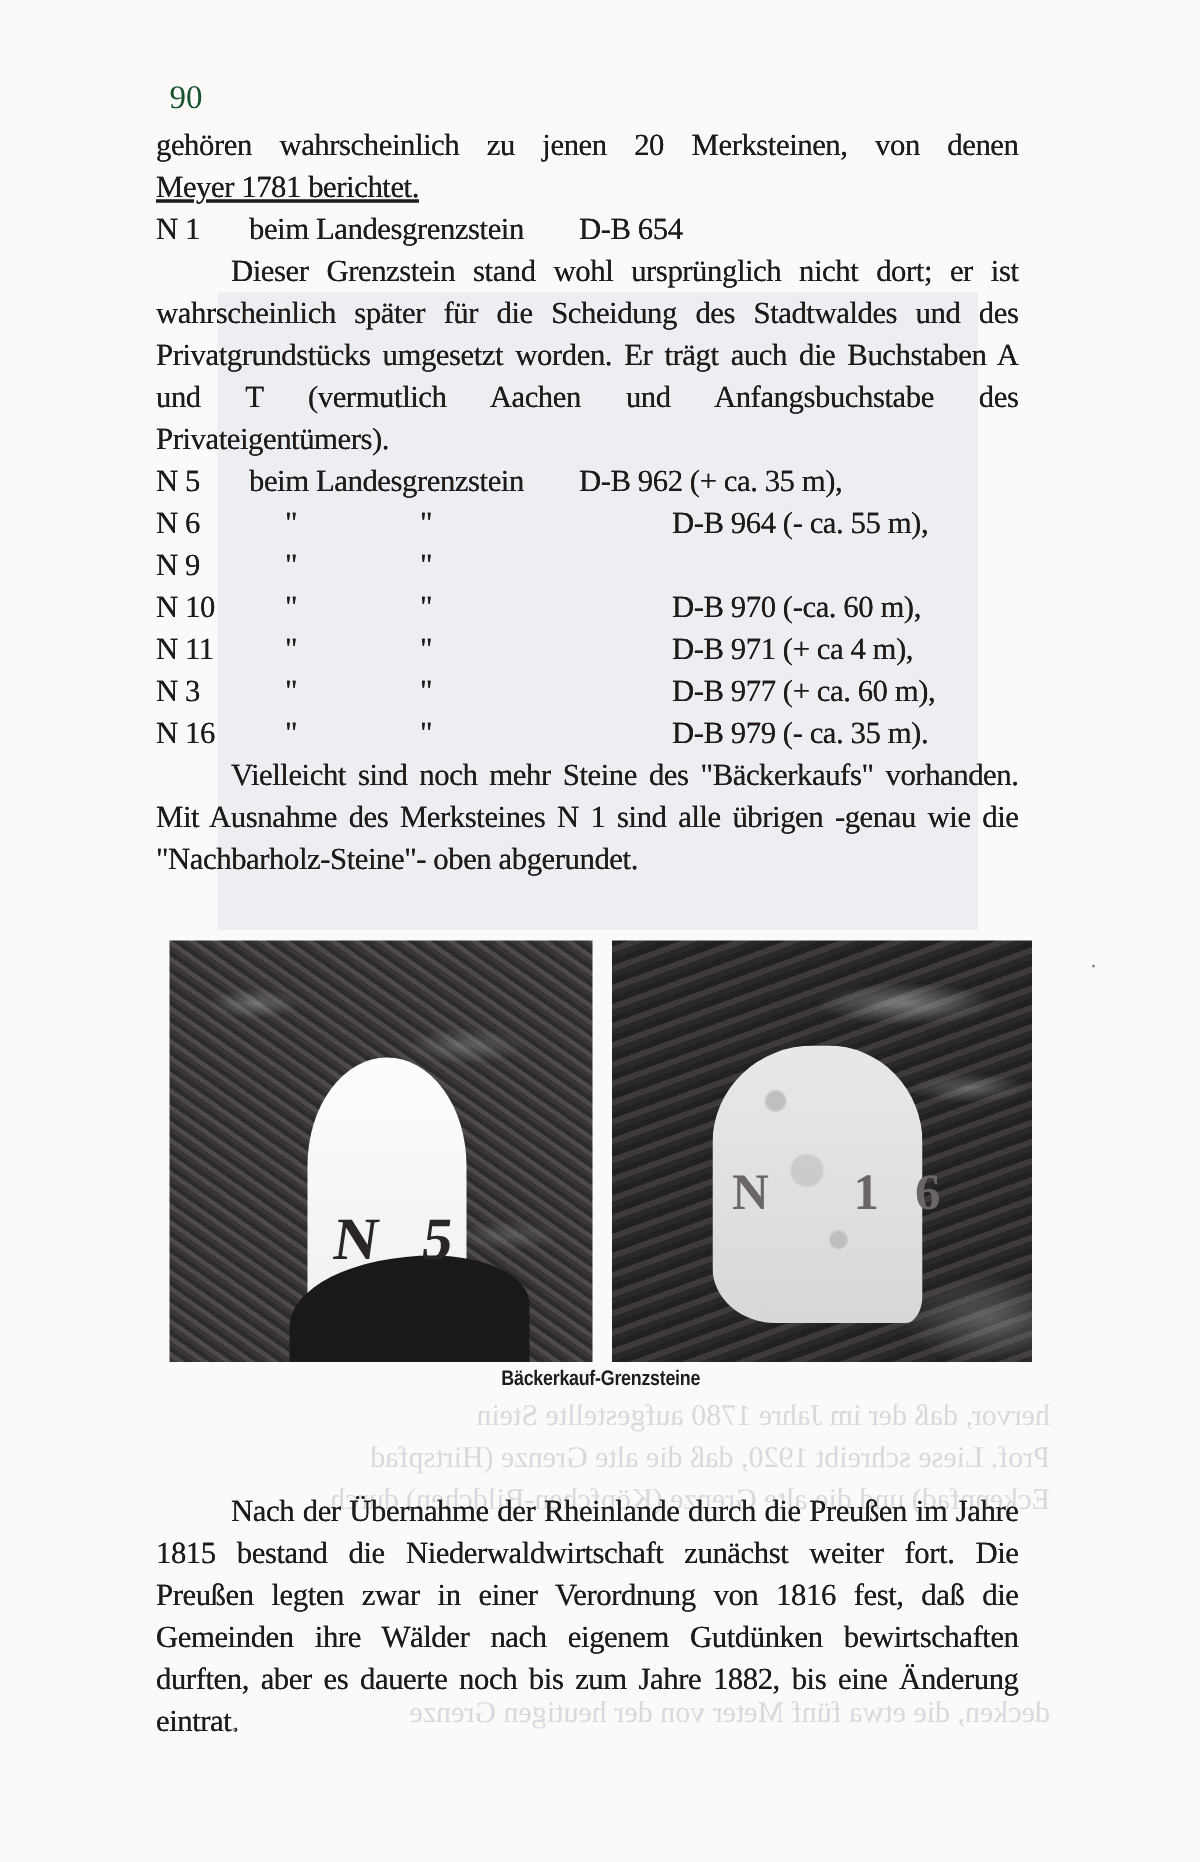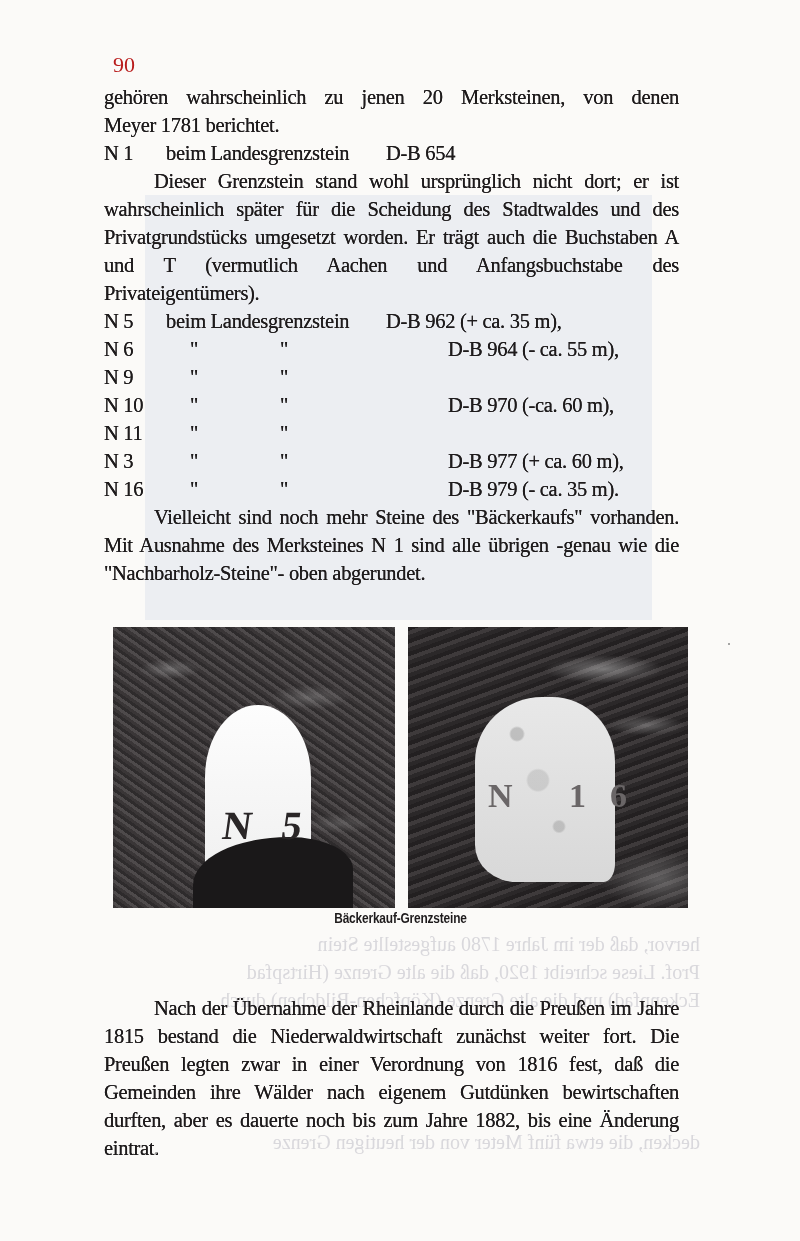--- a/index.html
+++ b/index.html
@@ -12,21 +12,21 @@
     .bleed-box {
       position: absolute; left: 145px; top: 195px; width: 507px; height: 425px;
       background: #eceef2;
     }
     .bleed-text {
       position: absolute; left: 110px; width: 590px;
       color: #d9d8dc; font-size: 20px; line-height: 28px;
       transform: scaleX(-1) ; white-space: nowrap; overflow: hidden;
     }
     .page-number {
-      position: absolute; left: 113px; top: 52px; font-size: 22px; color: #b91c1c;
+      position: absolute; left: 113px; top: 52px; font-size: 22px; color: #14532d;
     }
     .text-block {
       position: absolute; left: 104px; width: 575px;
       font-size: 20.5px; line-height: 28px; letter-spacing: -0.3px;
       text-align: justify; text-align-last: left;
       text-shadow: 0 0 0.4px #1e1b1c;
     }
     .text-block p { margin: 0; }
     .indent { text-indent: 50px; }
     .entry {
@@ -95,21 +95,21 @@
 <div class="bleed-text" style="top:930px;">hervor, daß der im Jahre 1780 aufgestellte Stein</div>
 <div class="bleed-text" style="top:958px;">Prof. Liese schreibt 1920, daß die alte Grenze (Hirtspfad</div>
 <div class="bleed-text" style="top:986px;">Eckenpfad) und die alte Grenze (Köpfchen-Bildchen) durch</div>
 <div class="bleed-text" style="top:1128px;">decken, die etwa fünf Meter von der heutigen Grenze</div>
 
 <div class="page-number">90</div>
 
 <div class="text-block" style="top:83px;">
   <p>
     <span style="display:block;text-align:justify;text-align-last:justify;">gehören wahrscheinlich zu jenen 20 Merksteinen, von denen</span>
-    <span style="display:block;">Meyer 1781 berichtet.</span>
+    <span style="display:block;text-decoration:underline;">Meyer 1781 berichtet.</span>
   </p>
   <div class="entry">
     <span class="id">N 1</span>
     <span class="where">beim Landesgrenzstein</span>
     <span class="ref">D-B 654</span>
   </div>
   <p class="indent">Dieser Grenzstein stand wohl ursprünglich nicht dort; er ist wahrscheinlich später für die Scheidung des Stadtwaldes und des Privatgrundstücks umgesetzt worden. Er trägt auch die Buchstaben A und T (vermutlich Aachen und Anfangsbuchstabe des Privateigentümers).</p>
 
   <div>
     <div class="entry">
@@ -131,20 +131,21 @@
     <div class="entry">
       <span class="id">N 10</span>
       <span class="ditto1">"</span>
       <span class="ditto2">"</span>
       <span class="ref">D-B 970 (-ca. 60 m),</span>
     </div>
     <div class="entry">
       <span class="id">N 11</span>
       <span class="ditto1">"</span>
       <span class="ditto2">"</span>
+      <span class="ref">D-B 971 (+ ca 4 m),</span>
     </div>
     <div class="entry">
       <span class="id">N 3</span>
       <span class="ditto1">"</span>
       <span class="ditto2">"</span>
       <span class="ref">D-B 977 (+ ca. 60 m),</span>
     </div>
     <div class="entry">
       <span class="id">N 16</span>
       <span class="ditto1">"</span>

